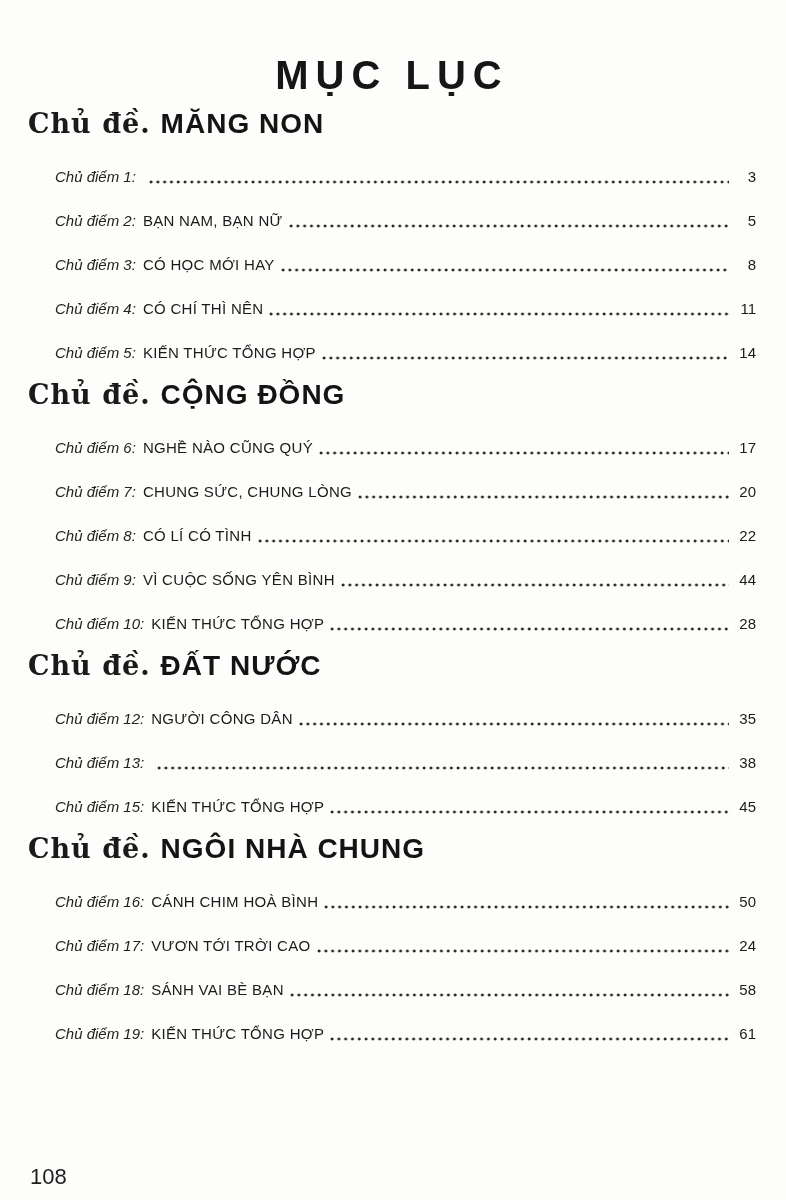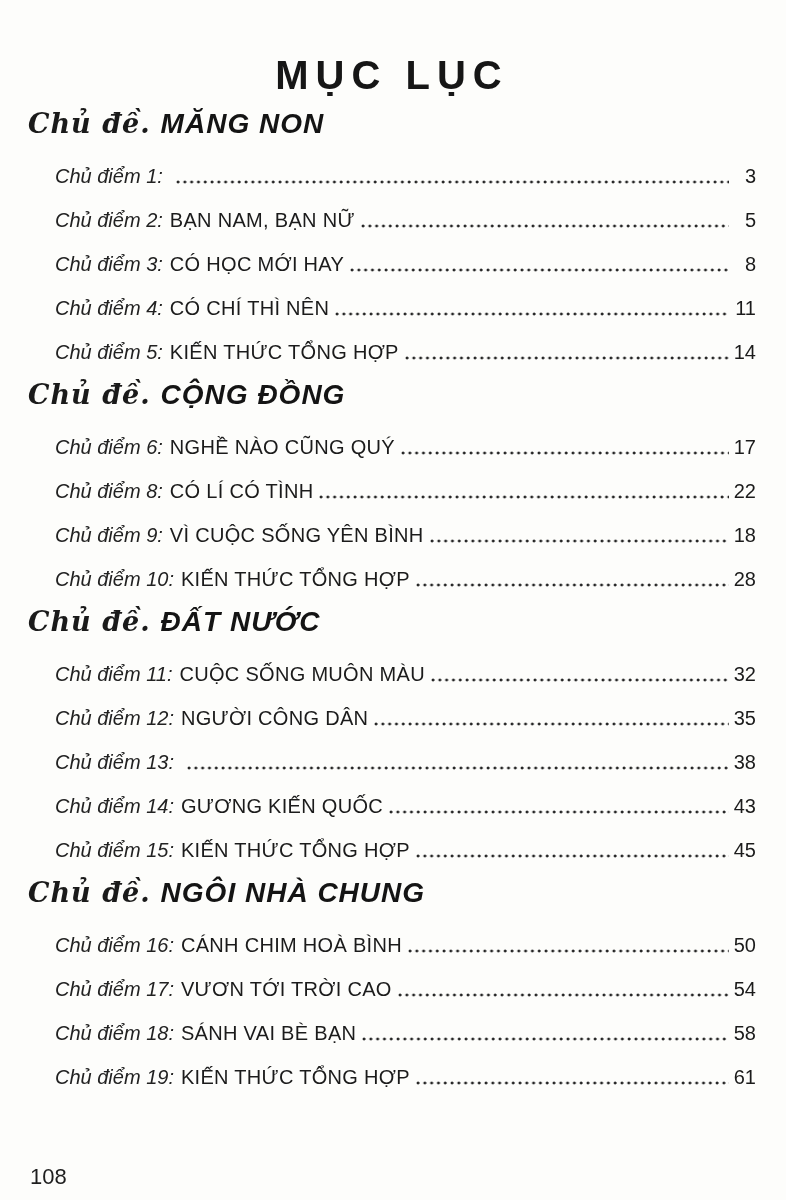--- a/index.html
+++ b/index.html
@@ -30,40 +30,38 @@
   }
   .section-header {
     display: flex;
     align-items: baseline;
     margin-top: 5px;
     margin-bottom: 2px;
     height: 44px;
   }
   .section-script {
     font-family: "DejaVu Serif", serif;
-    font-style: italic;
     font-weight: bold;
     font-size: 27px;
     letter-spacing: 1px;
     margin-right: 10px;
     color: #1a1a1a;
   }
   .section-name {
     font-size: 28px;
     font-weight: bold;
     letter-spacing: 1px;
     color: #141414;
-    font-style: italic;
   }
   .entry {
     display: flex;
     align-items: center;
     height: 44px;
     padding-left: 27px;
-    font-size: 20px;
+    font-size: 15px;
   }
   .entry-prefix {
     font-style: italic;
     white-space: nowrap;
     margin-right: 7px;
     color: #222;
   }
   .entry-title {
     white-space: nowrap;
     letter-spacing: 0.3px;
@@ -136,87 +134,81 @@
     <span class="section-script">Chủ đề.</span>
     <span class="section-name">CỘNG ĐỒNG</span>
   </div>
   <div class="entry">
     <span class="entry-prefix">Chủ điểm 6:</span>
     <span class="entry-title">NGHỀ NÀO CŨNG QUÝ</span>
     <span class="dots"></span>
     <span class="entry-page">17</span>
   </div>
   <div class="entry">
+    <span class="entry-prefix">Chủ điểm 7:</span>
+    <span class="entry-title">CHUNG SỨC, CHUNG LÒNG</span>
+    <span class="dots"></span>
+    <span class="entry-page">20</span>
+  </div>
+  <div class="entry">
     <span class="entry-prefix">Chủ điểm 8:</span>
     <span class="entry-title">CÓ LÍ CÓ TÌNH</span>
     <span class="dots"></span>
     <span class="entry-page">22</span>
   </div>
   <div class="entry">
     <span class="entry-prefix">Chủ điểm 9:</span>
     <span class="entry-title">VÌ CUỘC SỐNG YÊN BÌNH</span>
     <span class="dots"></span>
-    <span class="entry-page">18</span>
+    <span class="entry-page">44</span>
   </div>
   <div class="entry">
     <span class="entry-prefix">Chủ điểm 10:</span>
     <span class="entry-title">KIẾN THỨC TỔNG HỢP</span>
     <span class="dots"></span>
     <span class="entry-page">28</span>
   </div>
 
   <div class="section-header">
     <span class="section-script">Chủ đề.</span>
     <span class="section-name">ĐẤT NƯỚC</span>
-  </div>
-  <div class="entry">
-    <span class="entry-prefix">Chủ điểm 11:</span>
-    <span class="entry-title">CUỘC SỐNG MUÔN MÀU</span>
-    <span class="dots"></span>
-    <span class="entry-page">32</span>
   </div>
   <div class="entry">
     <span class="entry-prefix">Chủ điểm 12:</span>
     <span class="entry-title">NGƯỜI CÔNG DÂN</span>
     <span class="dots"></span>
     <span class="entry-page">35</span>
   </div>
   <div class="entry">
     <span class="entry-prefix">Chủ điểm 13:</span>
     <span class="dots"></span>
     <span class="entry-page">38</span>
   </div>
   <div class="entry">
-    <span class="entry-prefix">Chủ điểm 14:</span>
-    <span class="entry-title">GƯƠNG KIẾN QUỐC</span>
-    <span class="dots"></span>
-    <span class="entry-page">43</span>
-  </div>
-  <div class="entry">
     <span class="entry-prefix">Chủ điểm 15:</span>
     <span class="entry-title">KIẾN THỨC TỔNG HỢP</span>
     <span class="dots"></span>
     <span class="entry-page">45</span>
   </div>
 
   <div class="section-header">
     <span class="section-script">Chủ đề.</span>
     <span class="section-name">NGÔI NHÀ CHUNG</span>
   </div>
   <div class="entry">
     <span class="entry-prefix">Chủ điểm 16:</span>
     <span class="entry-title">CÁNH CHIM HOÀ BÌNH</span>
     <span class="dots"></span>
     <span class="entry-page">50</span>
   </div>
   <div class="entry">
     <span class="entry-prefix">Chủ điểm 17:</span>
     <span class="entry-title">VƯƠN TỚI TRỜI CAO</span>
     <span class="dots"></span>
-    <span class="entry-page">54</span>
+    <span class="entry-page">24</span>
   </div>
   <div class="entry">
     <span class="entry-prefix">Chủ điểm 18:</span>
     <span class="entry-title">SÁNH VAI BÈ BẠN</span>
     <span class="dots"></span>
     <span class="entry-page">58</span>
   </div>
   <div class="entry">
     <span class="entry-prefix">Chủ điểm 19:</span>
     <span class="entry-title">KIẾN THỨC TỔNG HỢP</span>

